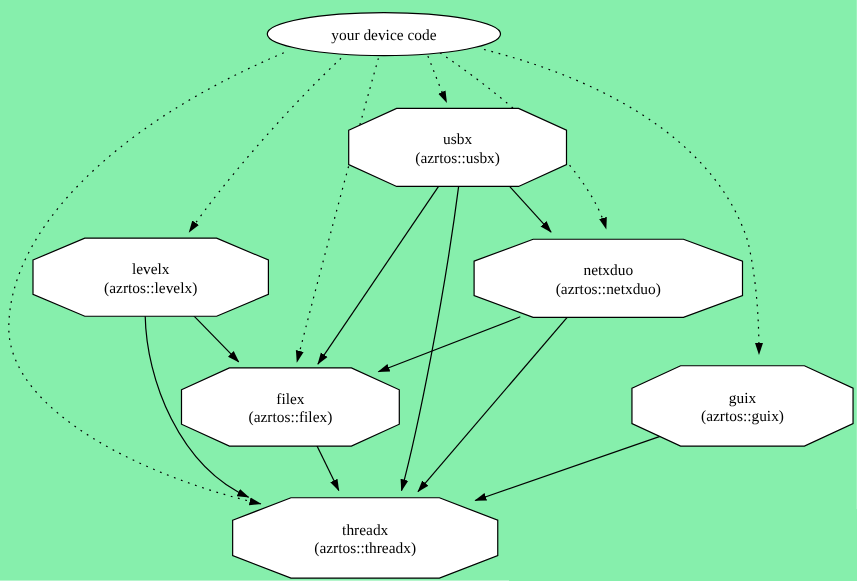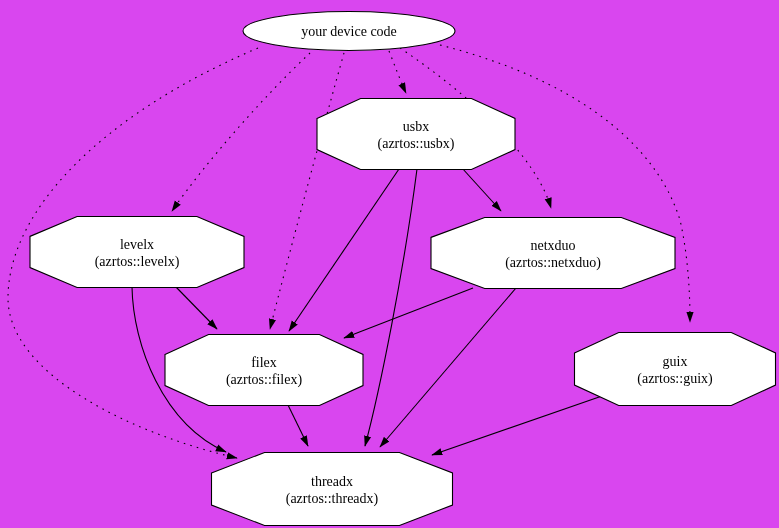--- a/index.html
+++ b/index.html
@@ -4,21 +4,21 @@
 <style>
   html, body {
     margin: 0;
     padding: 0;
     background: #ffffff;
   }
   .stage {
     position: relative;
     width: 779px;
     height: 528px;
-    background: #d946ef;
+    background: #86efac;
     overflow: hidden;
   }
   svg { display: block; }
   .edge {
     fill: none;
     stroke: #000000;
     stroke-width: 1.1;
   }
   .edge.dotted {
     stroke-dasharray: 1.6 5.2;

